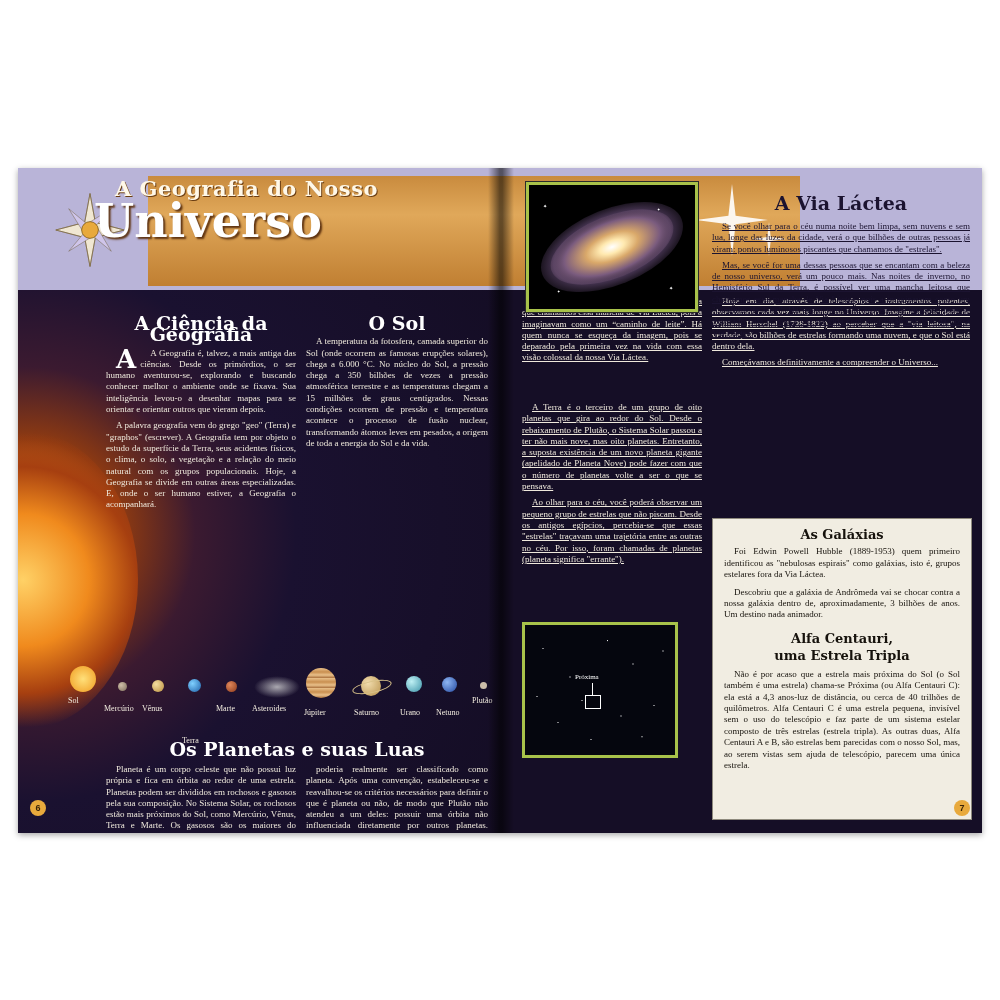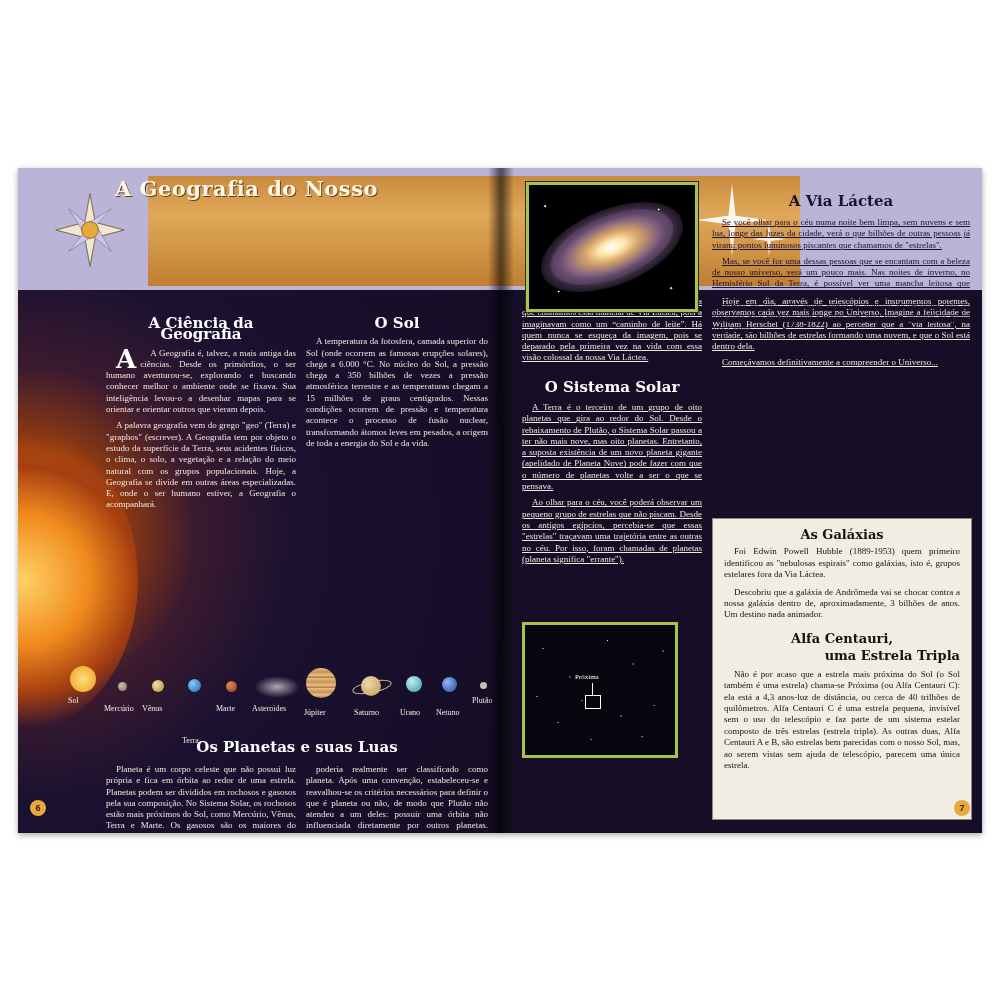--- a/index.html
+++ b/index.html
@@ -34,21 +34,21 @@
      text-shadow:2px 2px 2px #5d3210;}
   .starburst{position:absolute;left:34px;top:24px;width:76px;height:76px;}
 
   .l-body{position:absolute;left:0;top:122px;width:482px;height:543px;
     background:radial-gradient(circle at 2% 45%, #f5c05a 0%, #d8761c 9%, #8d3a12 17%, #3b1a30 30%, #1a1130 48%, #140d24 100%);}
   .sun-glow{position:absolute;left:-110px;top:140px;width:230px;height:300px;border-radius:50%;
     background:radial-gradient(circle,#ffd166 0%,#f08a1d 35%,#a63f10 60%,rgba(60,20,25,0) 78%);}
 
   .col{position:absolute;color:#efe9dc;font-size:9px;line-height:11.3px;text-align:justify;}
   .col p{margin:0 0 5px 0;text-indent:10px;}
-  .h-sec{font-family:"DejaVu Serif",serif;font-weight:bold;color:#ffffff;font-size:15px;text-align:center;margin:0 0 7px 0;}
+  .h-sec{font-family:"DejaVu Serif",serif;font-weight:bold;color:#ffffff;font-size:19px;text-align:center;margin:0 0 7px 0;}
   .dropcap{float:left;font-family:"DejaVu Serif",serif;font-size:26px;line-height:22px;font-weight:bold;color:#ffffff;padding:0 4px 0 0;}
 
   
   .planets{position:absolute;left:58px;top:372px;width:420px;height:70px;}
   .plabel{position:absolute;font-size:8px;color:#f2ecdf;font-family:"Liberation Serif",serif;white-space:nowrap;}
   .pl{position:absolute;border-radius:50%;}
 
   
   .r-topband{position:absolute;left:0;top:0;width:482px;height:122px;background:#b9b4d8;}
   .r-orange{position:absolute;left:0;top:8px;width:300px;height:110px;
@@ -97,20 +97,21 @@
       <svg class="starburst" viewBox="0 0 100 100">
         <g>
           <polygon points="50,2 57,40 95,50 57,60 50,98 43,60 5,50 43,40" fill="#f0e7d2" stroke="#6b5a3a" stroke-width="1"></polygon>
           <polygon points="50,2 57,40 95,50 57,60 50,98 43,60 5,50 43,40" fill="none" stroke="#8a7444" stroke-width="0.6"></polygon>
           <polygon points="78,22 58,44 78,78 54,58 22,78 42,54 22,22 46,42" fill="#cfc5ea" stroke="#6b5a3a" stroke-width="0.6"></polygon>
           <circle cx="50" cy="50" r="11" fill="#e8a93c" stroke="#7a5410" stroke-width="1"></circle>
         </g>
       </svg>
 
       <div class="title-small">A Geografia do Nosso</div>
+      <div class="title-big">Universo</div>
 
       <div class="l-body">
         <div class="sun-glow"></div>
 
         <div class="col" style="left:88px;top:28px;width:190px;">
           <div class="h-sec">A Ciência da Geografia</div>
           <p><span class="dropcap">A</span><span>A Geografia é, talvez, a mais antiga das ciências. Desde os primórdios, o ser humano aventurou-se, explorando e buscando conhecer melhor o ambiente onde se fixava. Sua inteligência levou-o a desenhar mapas para se orientar e orientar outros que vieram depois.</span></p>
           <p>A palavra geografia vem do grego "geo" (Terra) e "graphos" (escrever). A Geografia tem por objeto o estudo da superfície da Terra, seus acidentes físicos, o clima, o solo, a vegetação e a relação do meio natural com os grupos populacionais. Hoje, a Geografia se divide em outras áreas especializadas. E, onde o ser humano estiver, a Geografia o acompanhará.</p>
         </div>
 
@@ -206,23 +207,20 @@
 
         <div class="r-col" style="left:22px;top:6px;width:180px;">
           <p>da Terra, é possível ver uma mancha leitosa que chamamos essa mancha de Via Láctea, pois a imaginavam como um “caminho de leite”. Há quem nunca se esqueça da imagem, pois se deparado pela primeira vez na vida com essa visão colossal da nossa Via Láctea.</p>
         </div>
 
         <div class="r-col" style="left:212px;top:6px;width:258px;">
           <p>Hoje em dia, através de telescópios e instrumentos potentes, observamos cada vez mais longe no Universo. Imagine a felicidade de William Herschel (1738-1822) ao perceber que a "via leitosa", na verdade, são bilhões de estrelas formando uma nuvem, e que o Sol está dentro dela.</p>
           <p>Começávamos definitivamente a compreender o Universo...</p>
         </div>
 
-        <div style="position:absolute;left:22px;top:88px;width:180px;">
-          <div class="h-sec">O Sistema Solar</div>
-        </div>
         <div class="r-col" style="left:22px;top:112px;width:180px;">
           <p>A Terra é o terceiro de um grupo de oito planetas que gira ao redor do Sol. Desde o rebaixamento de Plutão, o Sistema Solar passou a ter não mais nove, mas oito planetas. Entretanto, a suposta existência de um novo planeta gigante (apelidado de Planeta Nove) pode fazer com que o número de planetas volte a ser o que se pensava.</p>
           <p>Ao olhar para o céu, você poderá observar um pequeno grupo de estrelas que não piscam. Desde os antigos egípcios, percebia-se que essas "estrelas" traçavam uma trajetória entre as outras no céu. Por isso, foram chamadas de planetas (planeta significa "errante").</p>
         </div>
 
         <div class="prox">
           <div class="prox-box" style="left:60px;top:70px;width:14px;height:12px;"></div>
           <div style="position:absolute;left:67px;top:58px;width:1px;height:12px;background:#fff;"></div>
           <div class="prox-lab" style="left:50px;top:48px;">Próxima</div>
           <div style="position:absolute;left:0;top:0;width:100%;height:100%;
@@ -240,21 +238,21 @@
              radial-gradient(1px 1px at 38% 58%,#fff,transparent),
              radial-gradient(1px 1px at 78% 86%,#fff,transparent);"></div>
         </div>
 
         <div class="ibox" style="top:228px;">
           <div class="ibox-body">
             <div class="ibox-h">As Galáxias</div>
             <p>Foi Edwin Powell Hubble (1889-1953) quem primeiro identificou as "nebulosas espirais" como galáxias, isto é, grupos estelares fora da Via Láctea.</p>
             <p>Descobriu que a galáxia de Andrômeda vai se chocar contra a nossa galáxia dentro de, aproximadamente, 3 bilhões de anos. Um destino nada animador.</p>
             <div class="ibox-h two" style="margin-top:10px;">Alfa Centauri,</div>
-            <div class="ibox-h two" style="margin-top:-4px;text-align:right;">uma Estrela Tripla</div>
+            <div class="ibox-h two" style="margin-top:-4px;">uma Estrela Tripla</div>
             <p>Não é por acaso que a estrela mais próxima do Sol (o Sol também é uma estrela) chama-se Próxima (ou Alfa Centauri C): ela está a 4,3 anos-luz de distância, ou cerca de 40 trilhões de quilômetros. Alfa Centauri C é uma estrela pequena, invisível sem o uso do telescópio e faz parte de um sistema estelar composto de três estrelas (estrela tripla). As outras duas, Alfa Centauri A e B, são estrelas bem parecidas com o nosso Sol, mas, ao serem vistas sem ajuda de telescópio, parecem uma única estrela.</p>
           </div>
         </div>
 
         <div class="folio" style="right:12px;top:510px;">7</div>
       </div>
     </div>
 
     <div class="gutter"></div>
   </div>

